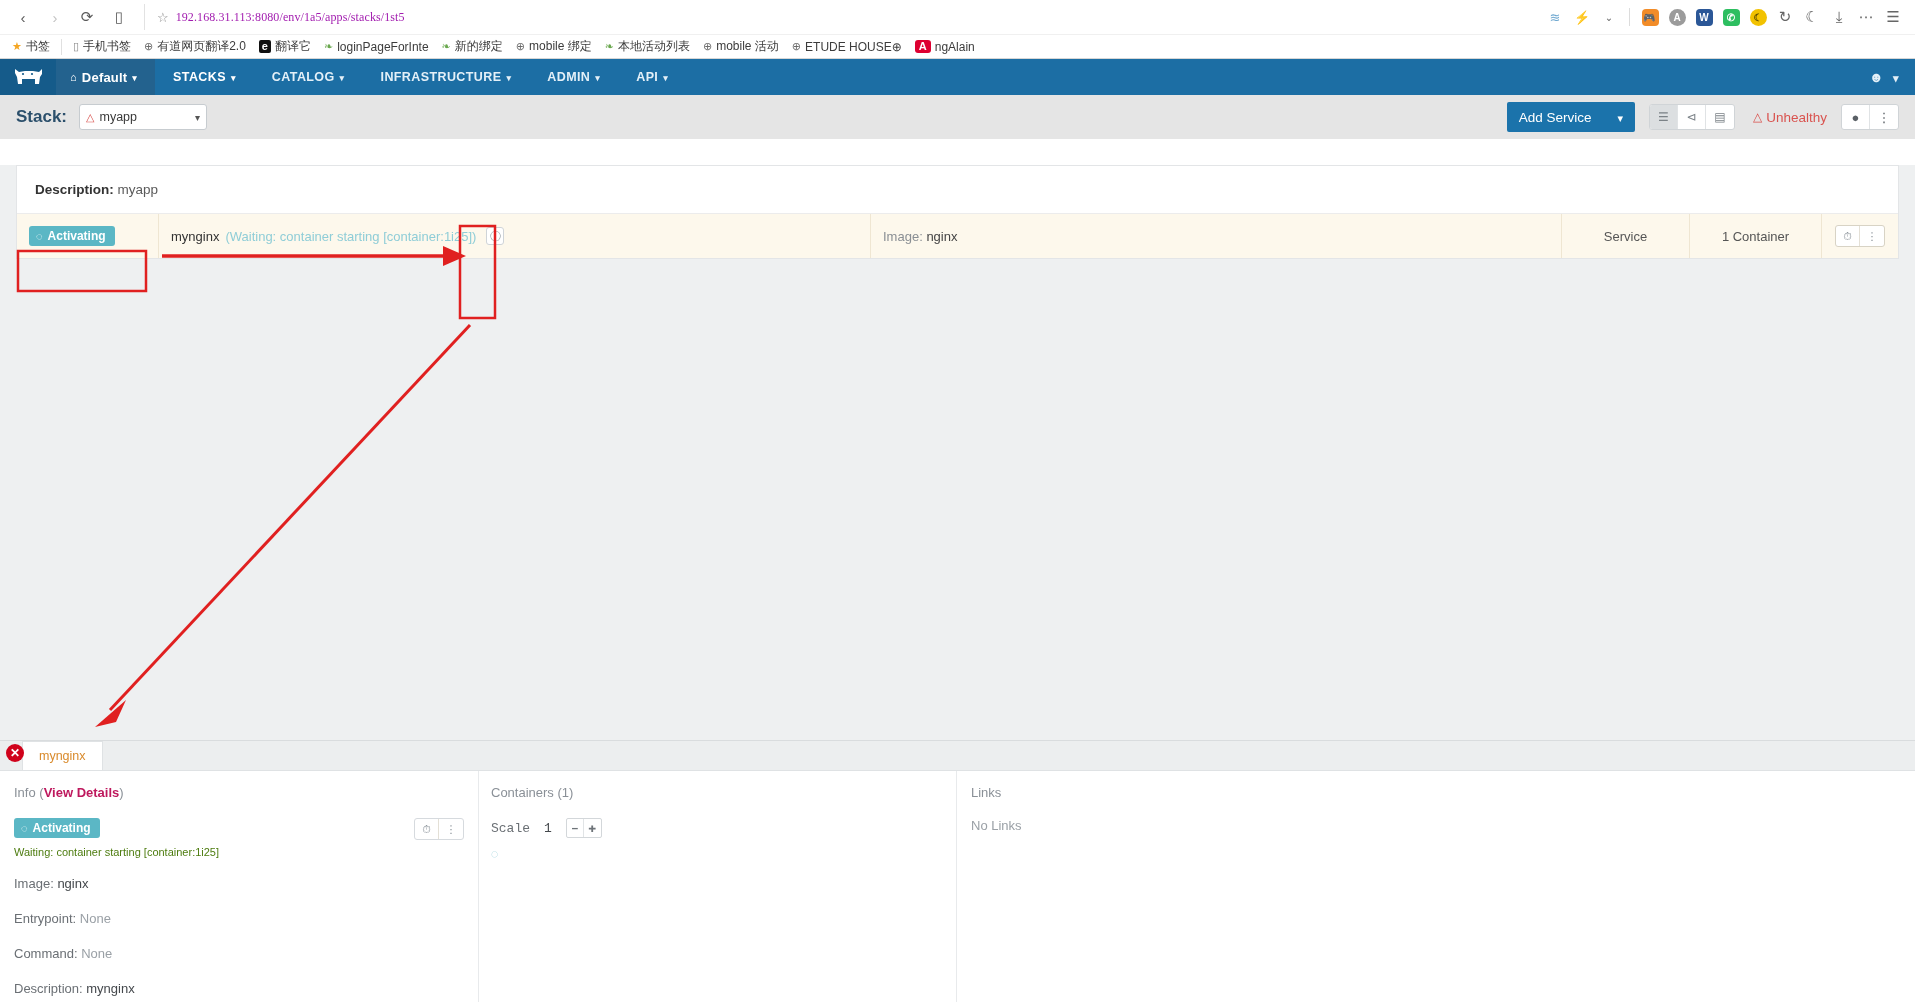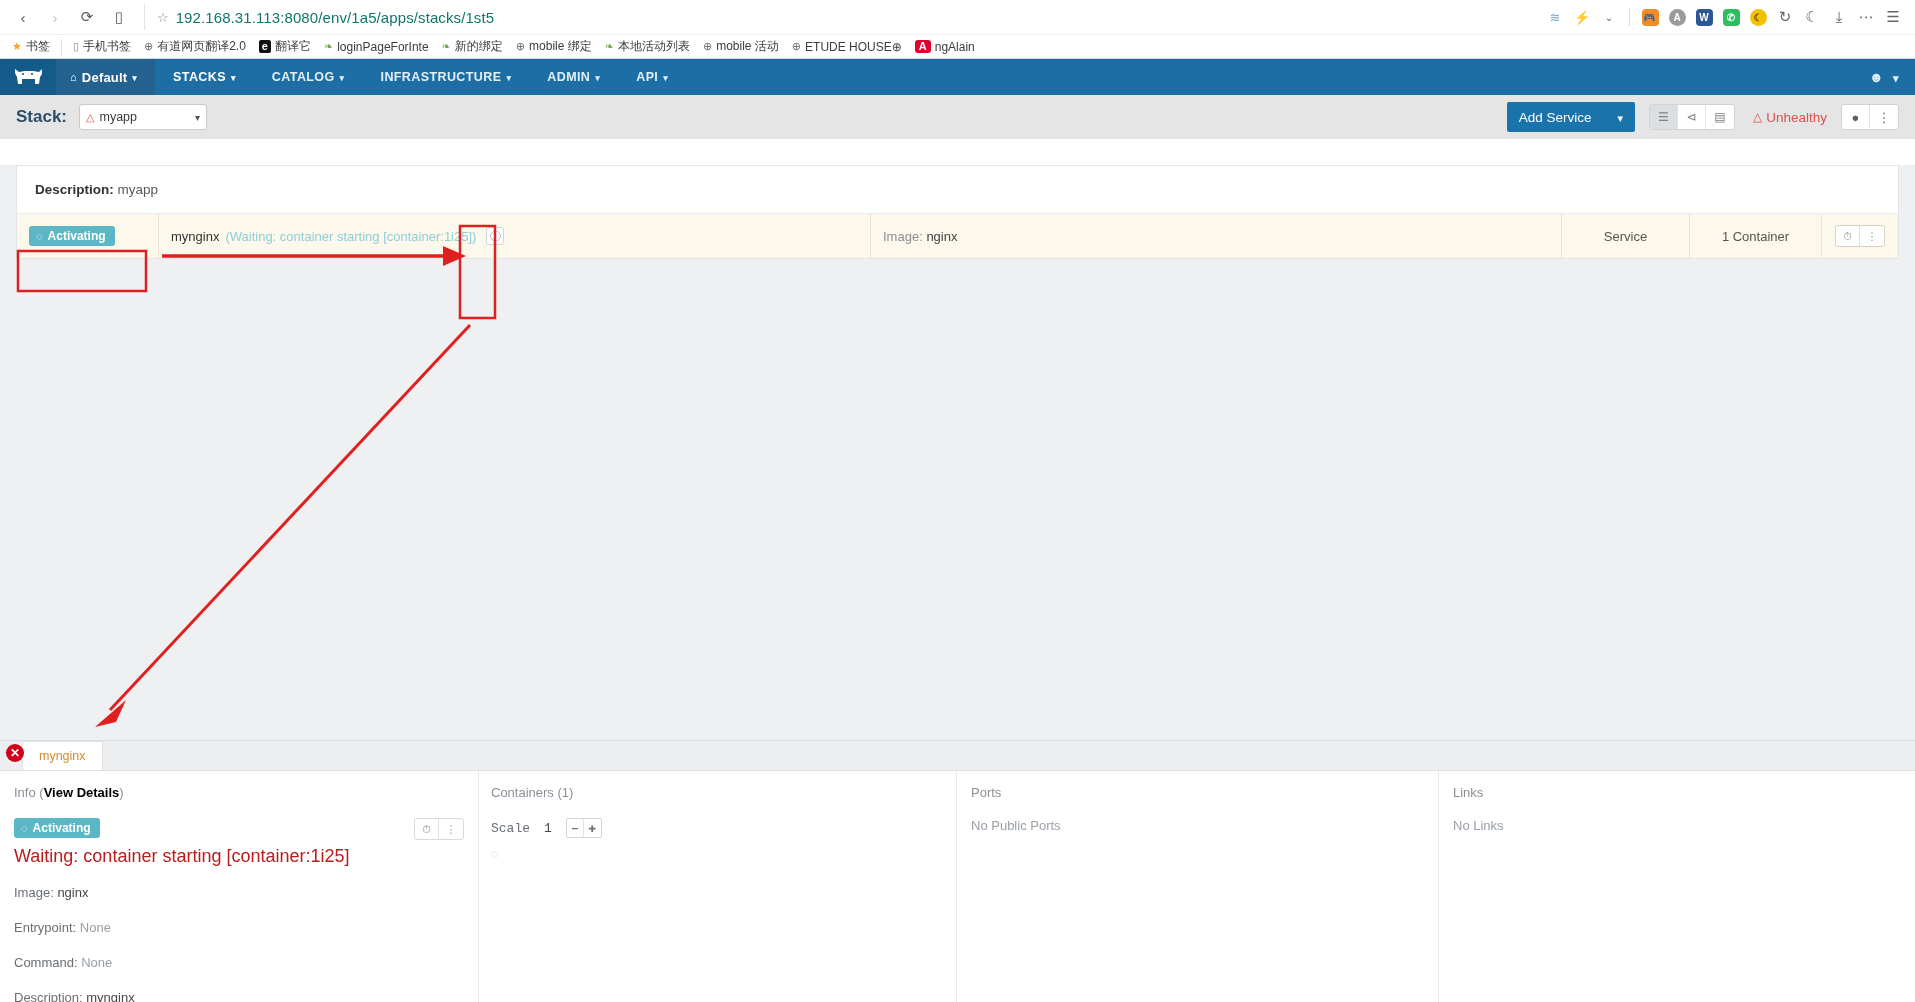--- a/index.html
+++ b/index.html
@@ -37,23 +37,23 @@
     height: 26px;
     margin: 0 8px;
     display: flex;
     align-items: center;
     gap: 7px;
     border-left: 1px solid #e2e2e2;
     padding-left: 12px;
   }
   .star-icon { color: #8a8a8a; font-size: 13px; }
   .url-text {
-    font-size: 15px;
-    color: #0f766e;
-    font-family: Liberation Sans, sans-serif;
+    font-size: 12px;
+    color: #a21caf;
+    font-family: Liberation Serif, serif;
     letter-spacing: .1px;
   }
   .tb-right { display: flex; align-items: center; gap: 3px; padding-right: 2px;}
   .tb-icon {
     width: 24px; height: 24px;
     display: flex; align-items: center; justify-content: center;
     font-size: 13px;
     color: #666;
     border-radius: 3px;
   }
@@ -298,25 +298,25 @@
   .panel-col + .panel-col { border-left: 1px solid #e8eaec; }
   .col-info { width: 478px; }
   .col-containers { width: 478px; padding-left: 12px; }
   .col-ports { width: 482px; }
   .col-links { flex: 1; }
   .col-title {
     font-size: 13px;
     color: #8a9097;
     margin-bottom: 18px;
   }
-  .col-title a { color: #000000; font-weight: bold; text-decoration: none; }
+  .col-title a { color: #be185d; font-weight: bold; text-decoration: none; }
   .info-line { margin-bottom: 20px; color: #6a6f74; }
   .info-line b { color: #44484c; font-weight: normal; }
   .info-head { display: flex; align-items: flex-start; }
-  .state-sub { color: #b91c1c; font-size: 18px; margin: 6px 0 18px 0; }
+  .state-sub { color: #4d7c0f; font-size: 11px; margin: 6px 0 18px 0; }
   .muted { color: #9aa0a6; }
   .scale-row { display: flex; align-items: center; gap: 14px; font-family: Liberation Mono, monospace; }
   .stepper {
     display: flex;
     border: 1px solid #d3d7da;
     border-radius: 2px;
     overflow: hidden;
     background: #fff;
     height: 20px;
   }
@@ -584,23 +584,19 @@
         <span style="color:#6a6f74">Scale</span>
         <span style="color:#44484c">1</span>
         <div class="stepper">
           <div>–</div>
           <div>✚</div>
         </div>
       </div>
       <div style="margin-top:8px;color:#9fd2dc;font-size:13px">◌</div>
     </div>
 
-    <div class="panel-col col-ports">
-      <div class="col-title">Ports</div>
-      <div class="muted">No Public Ports</div>
-    </div>
 
     <div class="panel-col col-links">
       <div class="col-title">Links</div>
       <div class="muted">No Links</div>
     </div>
   </div>
 </div>
 
 </body></html>

